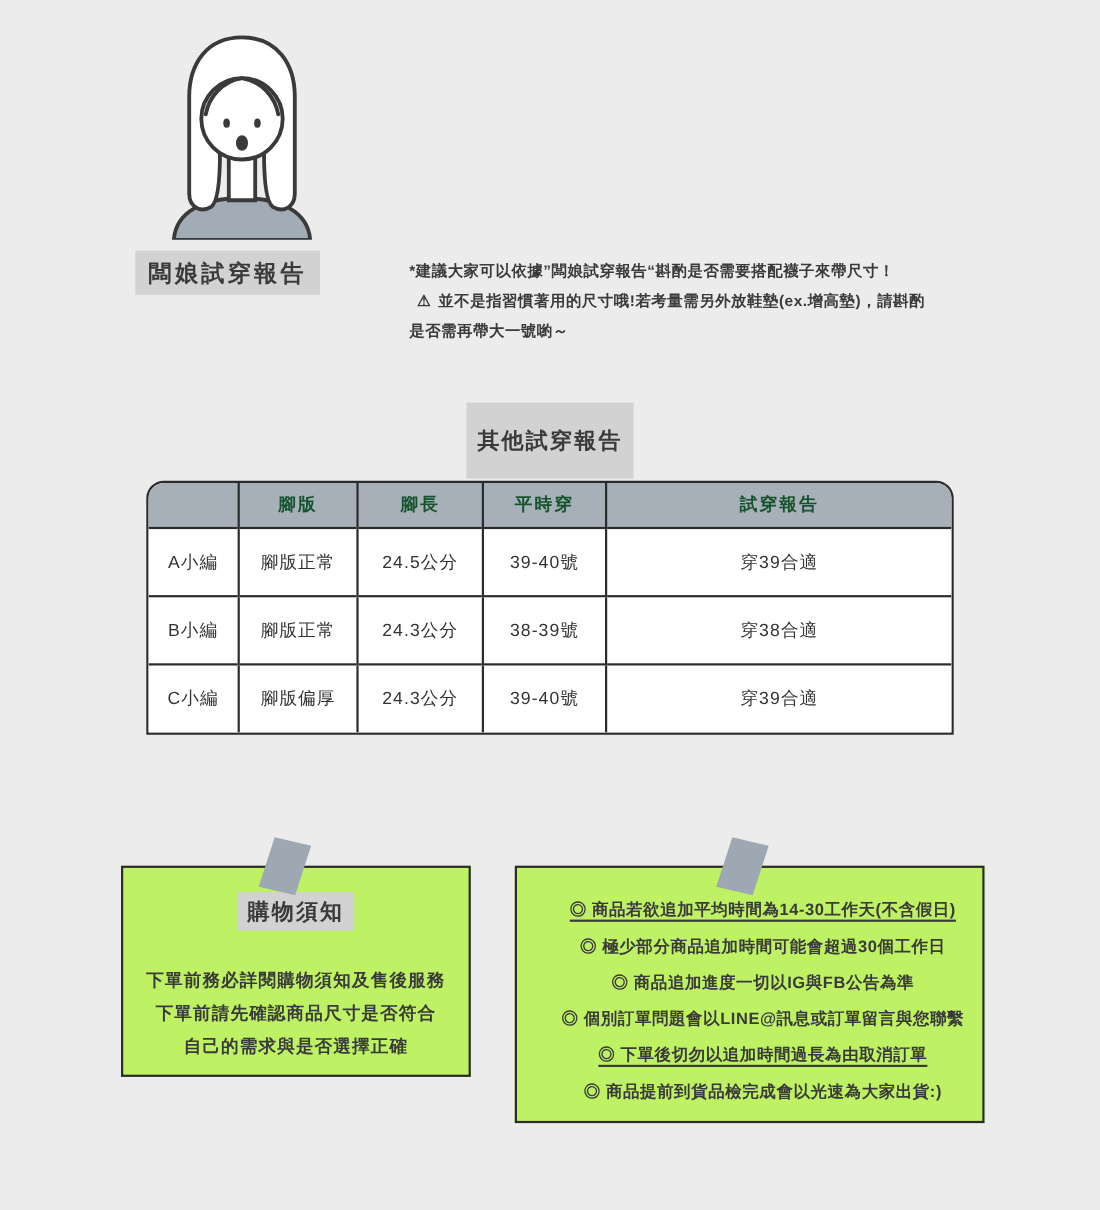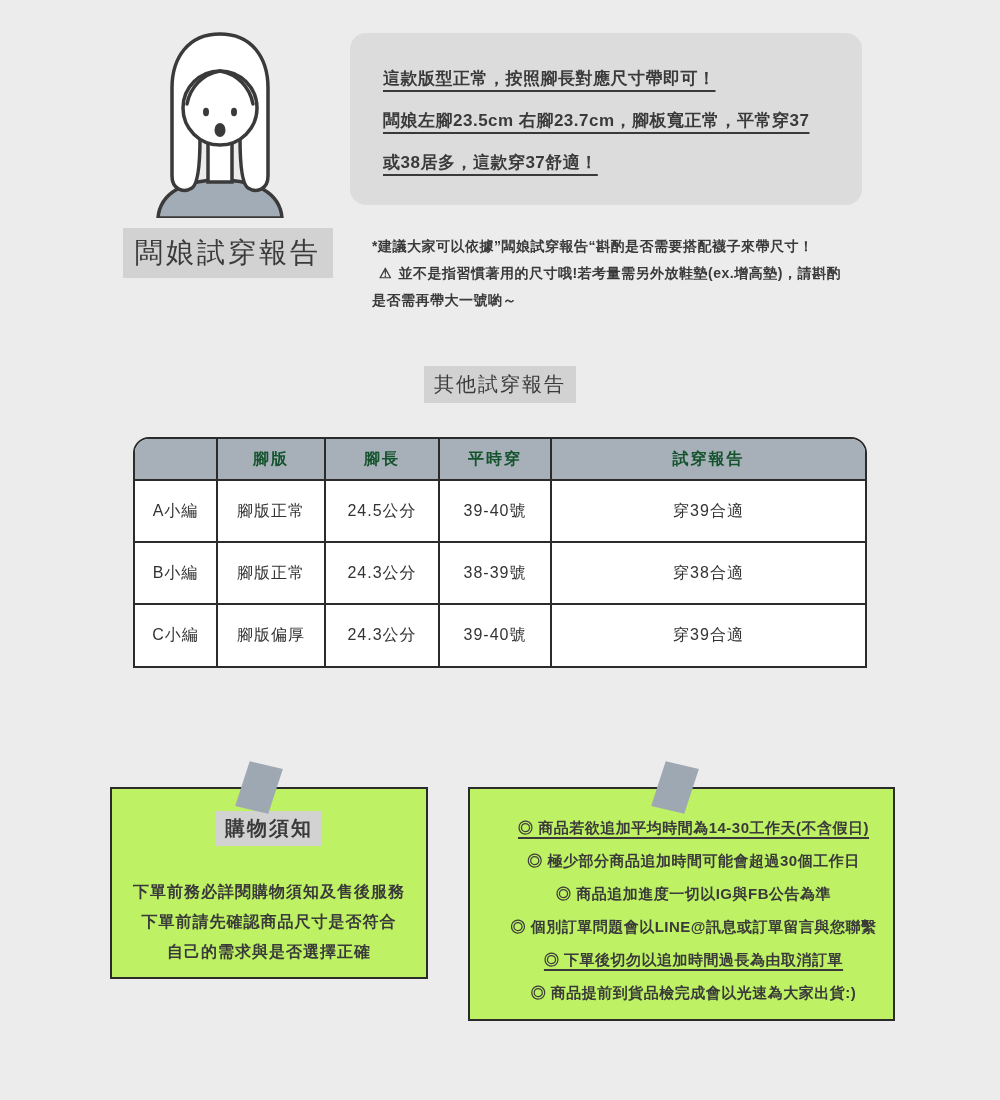--- a/index.html
+++ b/index.html
@@ -4,35 +4,35 @@
 <style>
   * { margin:0; padding:0; box-sizing:border-box; }
   html,body { background:#ececec; }
   body { font-family:"Liberation Sans", sans-serif; color:#3a3a3a; }
   .canvas { position:relative; width:1000px; height:1100px; background:#ececec; overflow:hidden; }
 
   .highlight { background:#d2d2d2; }
 
   
   .avatar { position:absolute; left:150px; top:30px; width:140px; height:188px; }
-  .reporter-label { position:absolute; left:123px; top:228px; font-size:28px; font-weight:normal; letter-spacing:3px; padding:6px 12px; }
+  .reporter-label { position:absolute; left:123px; top:228px; font-size:21px; font-weight:bold; letter-spacing:3px; padding:6px 12px; }
 
   
   .bubble { position:absolute; left:350px; top:33px; width:512px; height:172px; background:#dcdcdc; border-radius:16px; padding:25px 33px; }
   .bubble p { font-size:17px; font-weight:bold; letter-spacing:0.5px; line-height:42px; white-space:nowrap;
               text-decoration:underline; text-underline-offset:6px; text-decoration-thickness:1.5px; }
 
   
   .notes { position:absolute; left:372px; top:233px; width:520px; font-size:14px; font-weight:600; }
   .notes p { line-height:27px; letter-spacing:0.5px; }
   .note-indent { padding-left:7px; }
   .warn { font-size:14px; margin-right:2px; }
 
   
-  .section-title { position:absolute; left:50%; transform:translateX(-50%); top:366px; font-size:20px; font-weight:normal; letter-spacing:2px; padding:5px 10px; white-space:nowrap; }
+  .section-title { position:absolute; left:50%; transform:translateX(-50%); top:366px; font-size:20px; font-weight:bold; letter-spacing:2px; padding:21px 10px; white-space:nowrap; }
 
   
   .table-wrap { position:absolute; left:133px; top:437px; width:734px; border:2px solid #2b2b2b; border-radius:16px 16px 0 0; overflow:hidden; background:#fff; }
   table { width:100%; border-collapse:collapse; table-layout:fixed; }
   th { background:#a7b0b9; color:#14532d; font-size:16px; font-weight:bold; height:41px; letter-spacing:2px; text-align:center; }
   td { height:62px; text-align:center; font-size:16px; letter-spacing:1px; color:#333333; background:#ffffff;margin-top:11px; }
   th + th, td + td { border-left:2px solid #2b2b2b; }
   tbody td { border-top:2px solid #2b2b2b; }
 
   
@@ -61,25 +61,20 @@
       <path d="M70 4 C38 4 22 28 22 58 L22 146 C22 158 32 164 42 158 C48 154 50 136 50 108 C50 78 54 56 70 50 C86 56 90 78 90 108 C90 136 92 154 98 158 C108 164 118 158 118 146 L118 58 C118 28 102 4 70 4 Z" fill="#ffffff" stroke="#3a3a3a" stroke-width="3.5" stroke-linejoin="round"></path>
       <circle cx="70" cy="78" r="37" fill="#ffffff" stroke="#3a3a3a" stroke-width="3.5"></circle>
       <path d="M70 41 C52 44 40 58 37 74 M70 41 C88 44 100 58 103 74" fill="none" stroke="#3a3a3a" stroke-width="3.5" stroke-linecap="round"></path>
       <ellipse cx="56" cy="82" rx="3" ry="4.2" fill="#3a3a3a"></ellipse>
       <ellipse cx="84" cy="82" rx="3" ry="4.2" fill="#3a3a3a"></ellipse>
       <ellipse cx="70" cy="100" rx="5.5" ry="7" fill="#3a3a3a"></ellipse>
     </svg>
   </div>
   <div class="reporter-label highlight">闆娘試穿報告</div>
 
-  <div class="bubble">
-    <p>這款版型正常，按照腳長對應尺寸帶即可！</p>
-    <p>闆娘左腳23.5cm 右腳23.7cm，腳板寬正常，平常穿37</p>
-    <p>或38居多，這款穿37舒適！</p>
-  </div>
 
   <div class="notes">
     <p>*建議大家可以依據”闆娘試穿報告“斟酌是否需要搭配襪子來帶尺寸！</p>
     <p class="note-indent"><span class="warn">⚠</span> <span>並不是指習慣著用的尺寸哦!若考量需另外放鞋墊(ex.增高墊)，請斟酌</span></p>
     <p>是否需再帶大一號喲～</p>
   </div>
 
   <h2 class="section-title highlight">其他試穿報告</h2>
 
   <div class="table-wrap">

